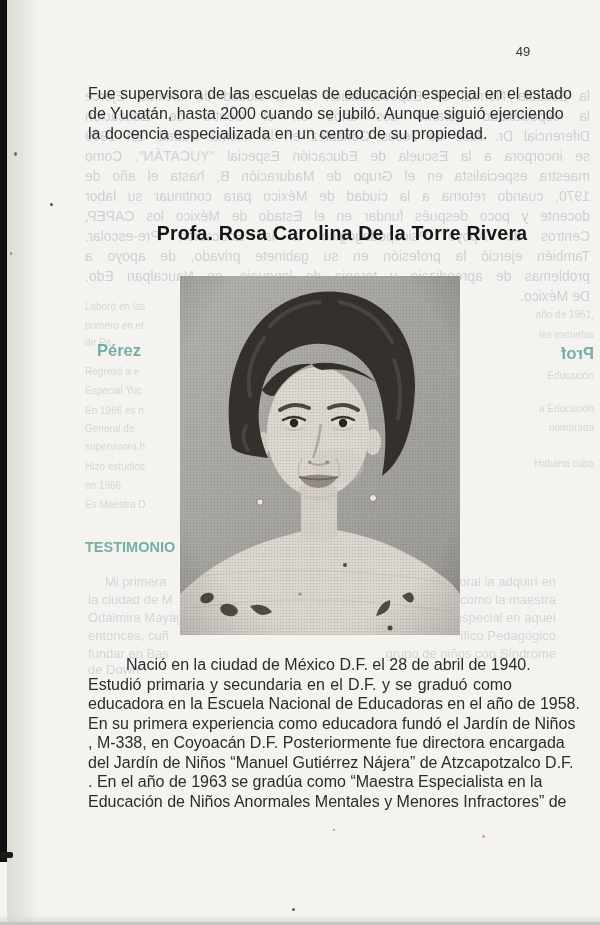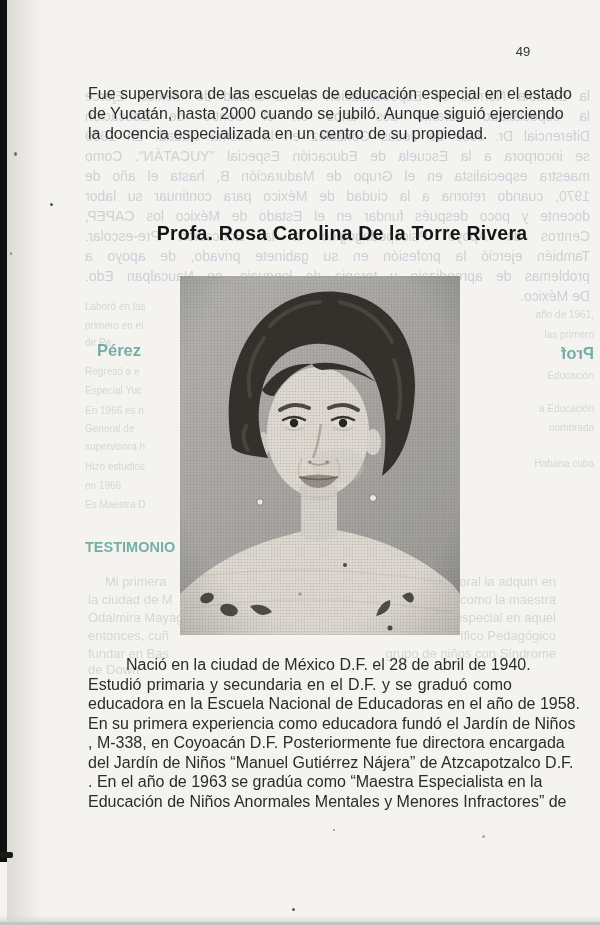--- a/index.html
+++ b/index.html
@@ -88,21 +88,21 @@
   <div class="gfrag" style="left:85px;top:382px">Especial Yuc</div>
   <div class="gfrag" style="left:85px;top:402px">En 1966 es n</div>
   <div class="gfrag" style="left:85px;top:420px">General de</div>
   <div class="gfrag" style="left:85px;top:438px">supervisora h</div>
   <div class="gfrag" style="left:85px;top:458px">Hizo estudios</div>
   <div class="gfrag" style="left:85px;top:477px">en 1966</div>
   <div class="gfrag" style="left:85px;top:496px">Es Maestra D</div>
   <div class="gfrag bold" style="left:85px;top:538px;font-size:14.5px">TESTIMONIO</div>
 
   <div class="gfrag rcol" style="top:306px">año de 1961,</div>
-  <div class="gfrag rcol" style="top:326px">las primero</div>
+  <div class="gfrag rcol" style="top:326px">las escuelas</div>
   <div class="gfrag rcol bold mirror" style="top:344px">Prof</div>
   <div class="gfrag rcol" style="top:367px">Educación</div>
   <div class="gfrag rcol" style="top:400px">a Educación</div>
   <div class="gfrag rcol" style="top:419px">nombrada</div>
   <div class="gfrag rcol" style="top:455px">Habana cuba</div>
 
   <div class="gfrag small" style="left:105px;top:573px">Mi primera</div>
   <div class="gfrag small" style="left:88px;top:591px">la ciudad de M</div>
   <div class="gfrag small" style="left:88px;top:609px">Odalmira Mayag</div>
   <div class="gfrag small" style="left:88px;top:627px">entonces, cuñ</div>

